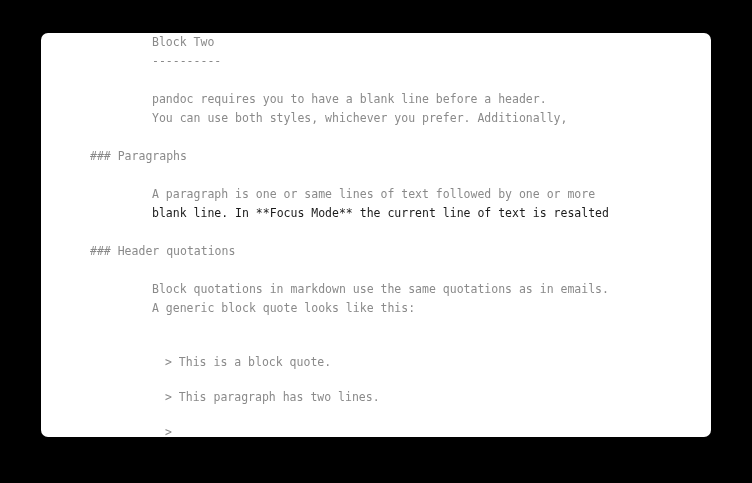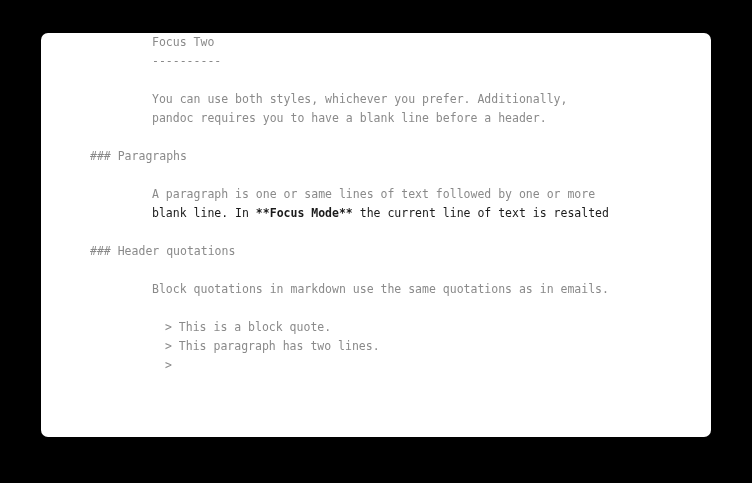--- a/index.html
+++ b/index.html
@@ -37,49 +37,51 @@
     white-space: pre;
     color: #8a8a8a;
     padding-left: 49px;
     height: 19px;
   }
   .line.indent {
     padding-left: 111px;
   }
   .line.indent2 {
     padding-left: 124px;
+    margin-top: 16px;
   }
   .line.blank {
     color: transparent;
   }
   .line.focus {
     color: #1b1b1b;
   }
   .bold {
-    font-weight: bold;
+    font-weight: normal;
     color: #1b1b1b;
   }
 </style>
 </head>
 <body>
 
 <div id="editor-window">
   <div id="editor-content">
-      <div class="line indent">Focus Two</div>
+      <div class="line indent">Block Two</div>
       <div class="line indent">----------</div>
       <div class="line indent blank"></div>
+      <div class="line indent">pandoc requires you to have a blank line before a header.</div>
       <div class="line indent">You can use both styles, whichever you prefer. Additionally,</div>
-      <div class="line indent">pandoc requires you to have a blank line before a header.</div>
       <div class="line blank"></div>
       <div class="line">### Paragraphs</div>
       <div class="line indent blank"></div>
       <div class="line indent">A paragraph is one or same lines of text followed by one or more</div>
       <div class="line indent focus">blank line. In <span class="bold">**Focus Mode**</span> the current line of text is resalted</div>
       <div class="line blank"></div>
       <div class="line">### Header quotations</div>
       <div class="line indent blank"></div>
       <div class="line indent">Block quotations in markdown use the same quotations as in emails.</div>
+      <div class="line indent">A generic block quote looks like this:</div>
       <div class="line indent blank"></div>
       <div class="line indent2">&gt; This is a block quote.</div>
       <div class="line indent2">&gt; This paragraph has two lines.</div>
       <div class="line indent2">&gt;</div>
     </div>
 </div>
 
 </body></html>

